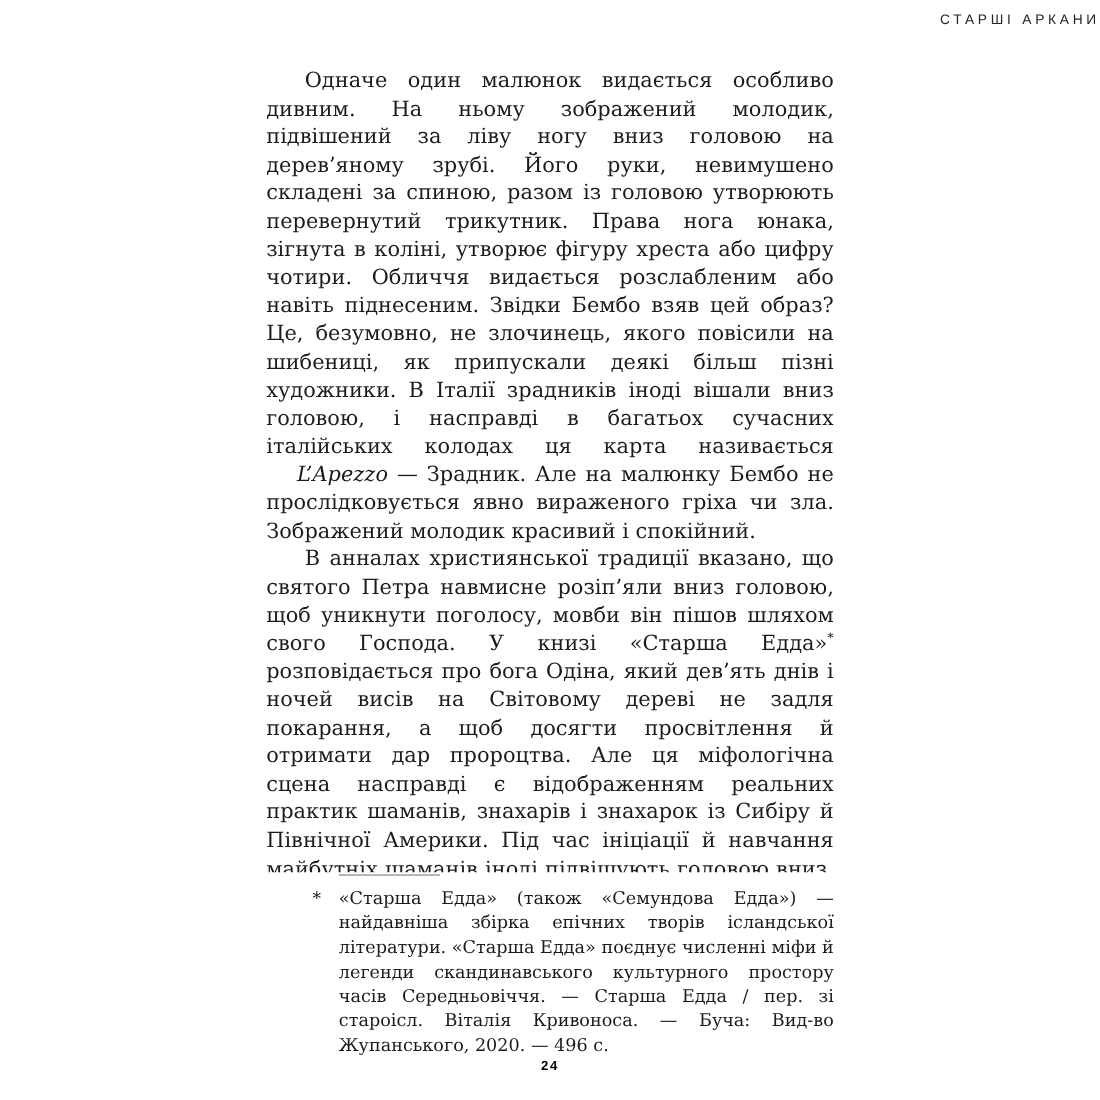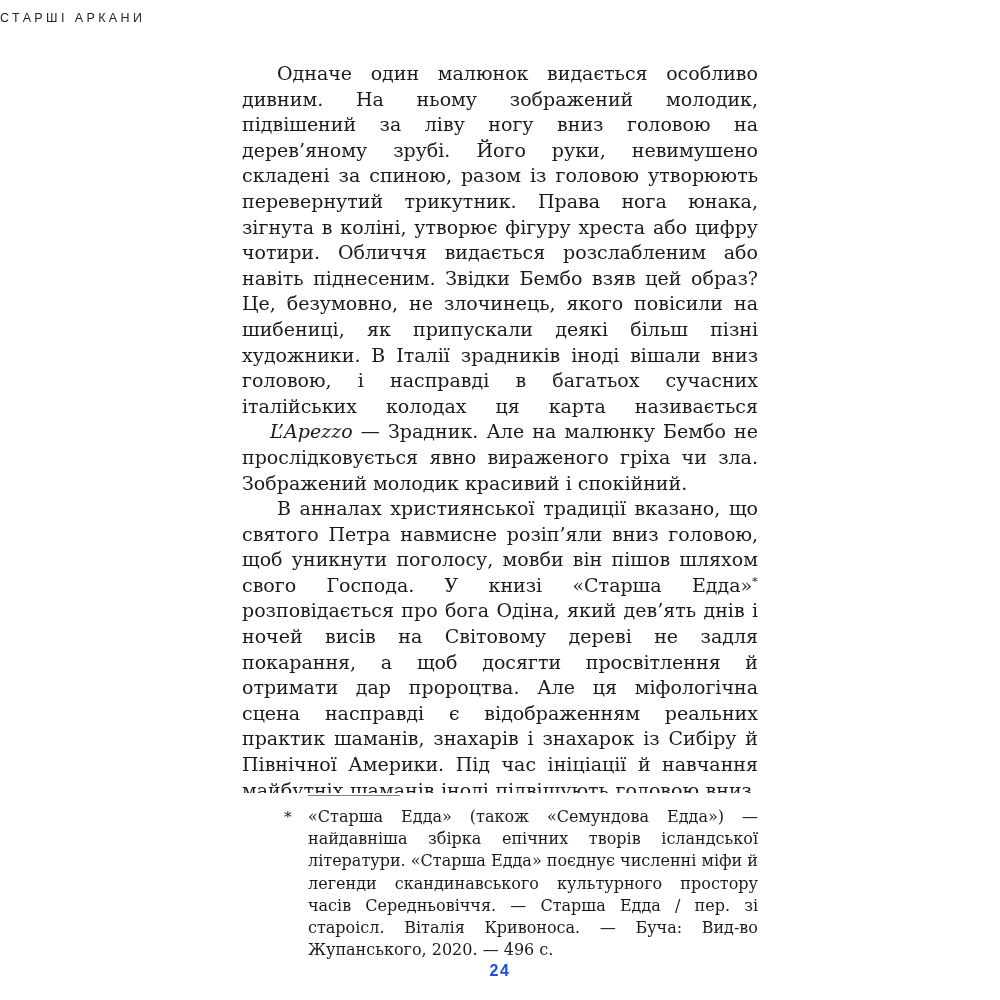--- a/index.html
+++ b/index.html
@@ -14,21 +14,21 @@
     background: #ffffff;
     color: #1b1b1b;
     font-family: "DejaVu Serif", "Liberation Serif", serif;
     overflow: hidden;
   }
   .running-header {
     position: absolute;
     top: 11px;
     left: 0;
     width: 100%;
-    text-align: left;
+    text-align: right;
     font-family: "Liberation Sans", sans-serif;
     font-size: 12.5px;
     font-weight: 500;
     letter-spacing: 3.4px;
     color: #252525;
   }
   .text-block {
     position: absolute;
     left: 242px;
     top: 61px;
@@ -84,24 +84,24 @@
     text-align: justify;
     text-justify: inter-word;
   }
   .page-number {
     position: absolute;
     top: 962px;
     left: 0;
     width: 100%;
     text-align: center;
     font-family: "Liberation Sans", sans-serif;
-    font-size: 16px;
+    font-size: 12px;
     font-weight: bold;
     letter-spacing: 1.5px;
-    color: #1d4ed8;
+    color: #000000;
   }
 </style>
 </head>
 <body>
 
 <div class="page">
 
   <div class="running-header">СТАРШІ АРКАНИ</div>
 
   <div class="text-block">

